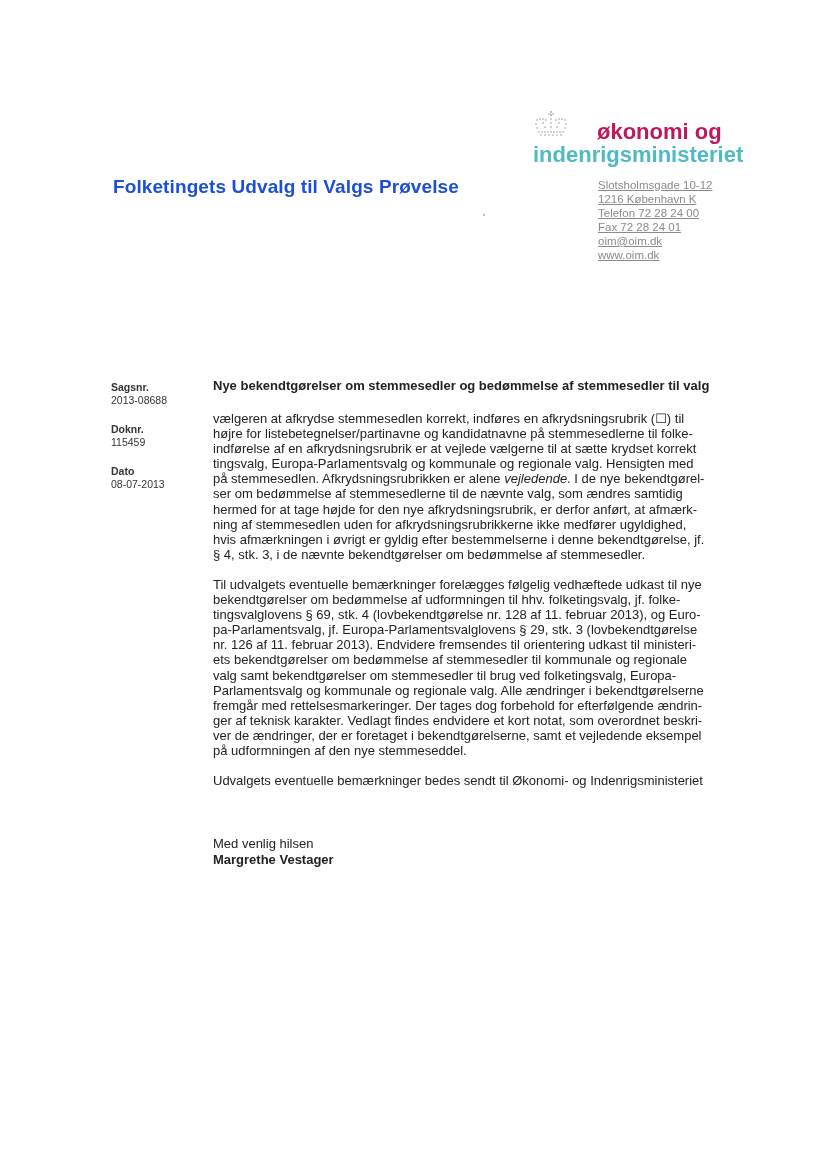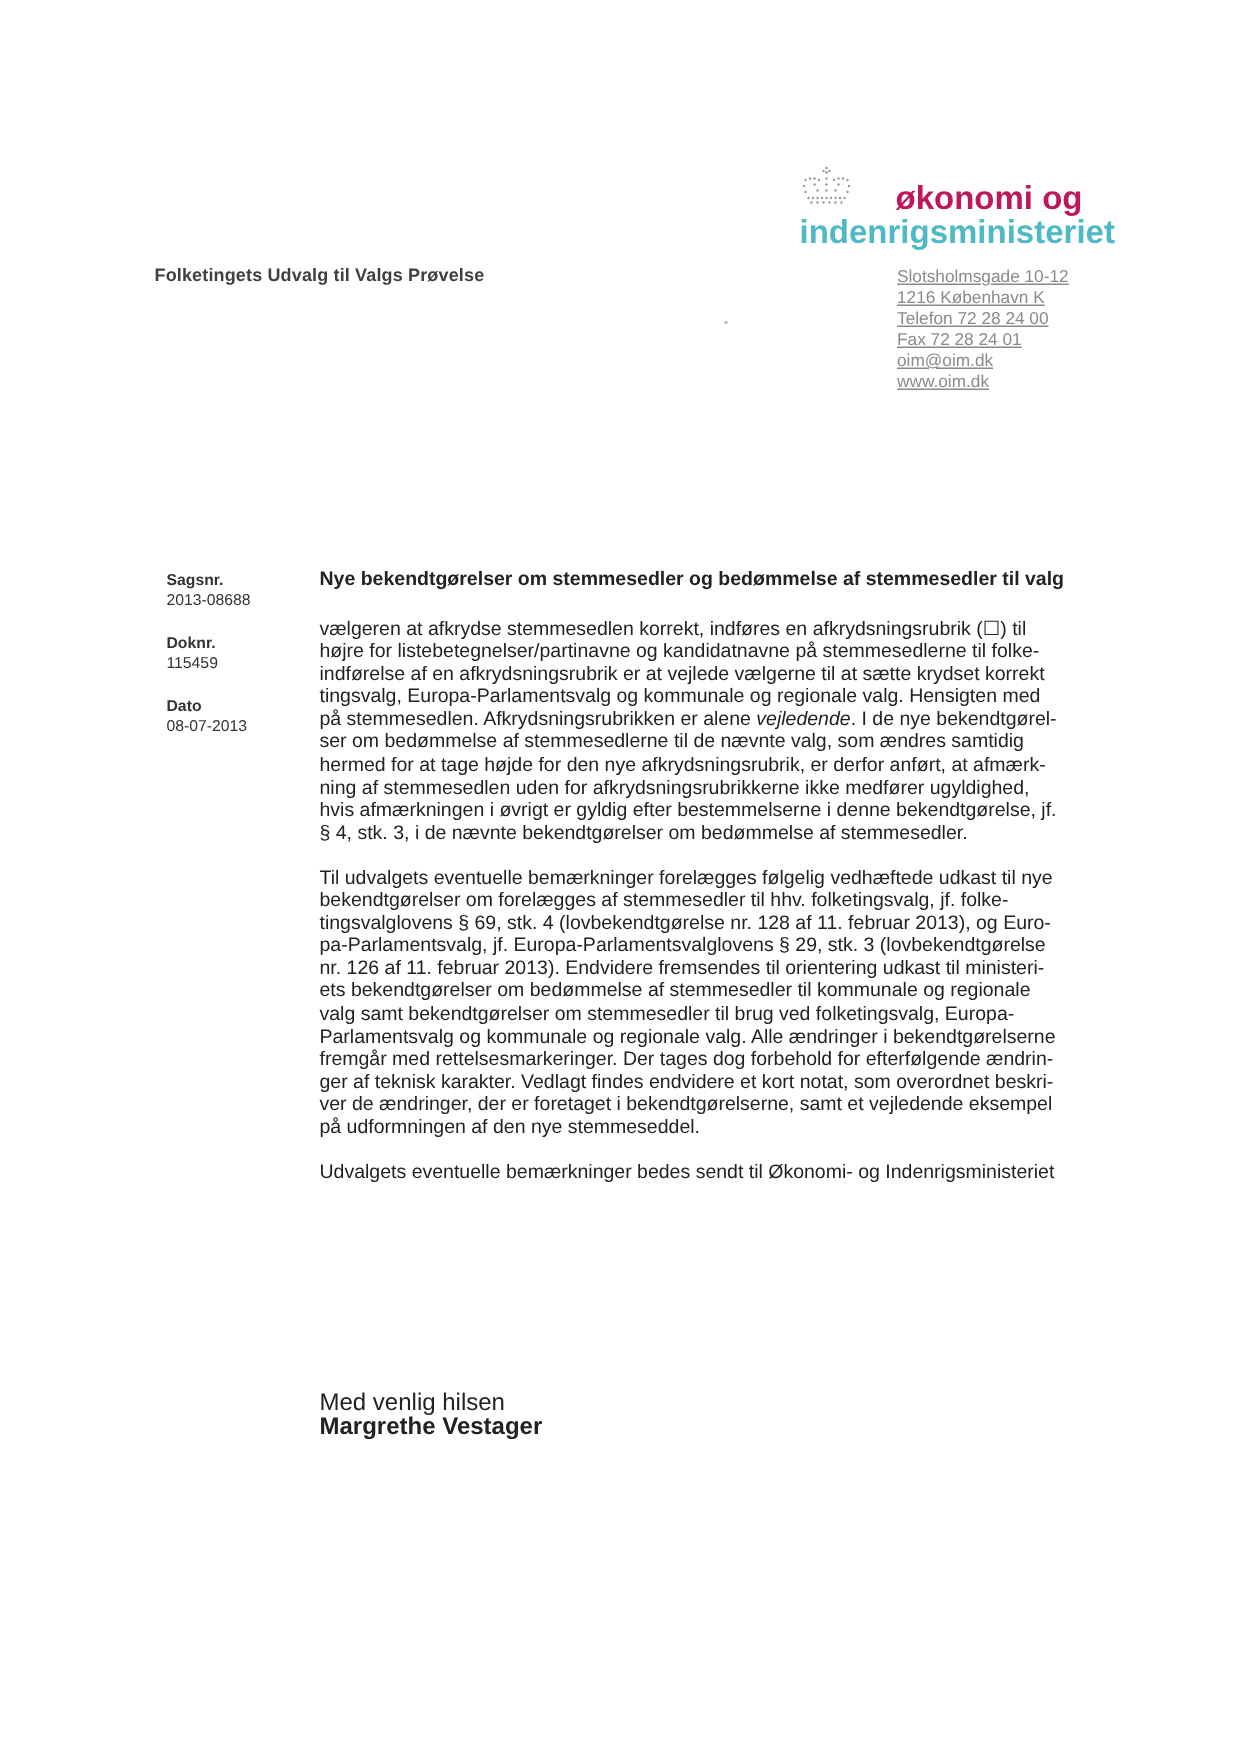--- a/index.html
+++ b/index.html
@@ -1,35 +1,35 @@
 <!DOCTYPE html>
 <html><head>
   <meta charset="utf-8">
   <style>
     html, body { margin: 0; padding: 0; background: #ffffff; }
     body { width: 825px; height: 1168px; position: relative; overflow: hidden;
            font-family: "Liberation Sans", sans-serif; color: #1a1a1a; }
     .abs { position: absolute; }
-    .recipient { left: 103px; top: 176px; font-size: 12px; font-weight: bold; color: #404040; letter-spacing: 0.1px; }
+    .recipient { left: 113px; top: 176px; font-size: 19px; font-weight: bold; color: #1d4ed8; letter-spacing: 0.1px; }
     .logo-crown { left: 531px; top: 110px; width: 40px; height: 28px; }
     .logo-line1 { left: 597px; top: 120px; font-size: 22px; font-weight: bold; color: #be185d; line-height: 24px; }
     .logo-line2 { left: 533px; top: 143px; font-size: 22px; font-weight: bold; color: #4fb9c6; line-height: 24px; }
     .address { left: 598px; top: 178px; font-size: 11.5px; color: #8a8a8a; line-height: 14px; text-decoration: underline; }
     .address div { white-space: nowrap; }
     .meta { left: 111px; top: 381px; font-size: 10.5px; color: #333; }
     .meta .lbl { font-weight: bold; line-height: 13px; }
     .meta .val { line-height: 13px; margin-bottom: 16px; }
     .subject { left: 213px; top: 378px; font-size: 13px; font-weight: bold; color: #222; white-space: nowrap; }
     .body { left: 213px; top: 411px; width: 520px; font-size: 13px; line-height: 15.1px; color: #222; }
     .para { margin: 0 0 15px 0; }
     .para .ln { display: block; white-space: nowrap; }
     .para em { font-style: italic; }
     .link { color: #2b2b9a; text-decoration: underline; }
     .uline { text-decoration: underline; }
-    .closing { left: 213px; top: 928px; font-size: 16px; line-height: 15.5px; color: #222; }
+    .closing { left: 213px; top: 836px; font-size: 13px; line-height: 15.5px; color: #222; }
     .signer { font-weight: bold; }
     .dot { left: 483px; top: 214px; width: 2px; height: 2px; background: #bbb; }
   </style>
 </head>
 <body>
 
 <div class="abs recipient">Folketingets Udvalg til Valgs Prøvelse</div>
 
 <svg class="abs logo-crown" viewBox="0 0 40 28">
   <g fill="#9a9a9a">
@@ -107,21 +107,21 @@
     <span class="ln"><span>på stemmesedlen. Afkrydsningsrubrikken er alene </span><em>vejledende</em><span>. I de nye bekendtgørel-</span></span>
     <span class="ln">ser om bedømmelse af stemmesedlerne til de nævnte valg, som ændres samtidig</span>
     <span class="ln">hermed for at tage højde for den nye afkrydsningsrubrik, er derfor anført, at afmærk-</span>
     <span class="ln">ning af stemmesedlen uden for afkrydsningsrubrikkerne ikke medfører ugyldighed,</span>
     <span class="ln">hvis afmærkningen i øvrigt er gyldig efter bestemmelserne i denne bekendtgørelse, jf.</span>
     <span class="ln">§ 4, stk. 3, i de nævnte bekendtgørelser om bedømmelse af stemmesedler.</span>
   </div>
 
   <div class="para">
     <span class="ln">Til udvalgets eventuelle bemærkninger forelægges følgelig vedhæftede udkast til nye</span>
-    <span class="ln">bekendtgørelser om forelægges af stemmesedler til hhv. folketingsvalg, jf. folke-</span>
+    <span class="ln">bekendtgørelser om bedømmelse af udformningen til hhv. folketingsvalg, jf. folke-</span>
     <span class="ln">tingsvalglovens § 69, stk. 4 (lovbekendtgørelse nr. 128 af 11. februar 2013), og Euro-</span>
     <span class="ln">pa-Parlamentsvalg, jf. Europa-Parlamentsvalglovens § 29, stk. 3 (lovbekendtgørelse</span>
     <span class="ln">nr. 126 af 11. februar 2013). Endvidere fremsendes til orientering udkast til ministeri-</span>
     <span class="ln">ets bekendtgørelser om bedømmelse af stemmesedler til kommunale og regionale</span>
     <span class="ln">valg samt bekendtgørelser om stemmesedler til brug ved folketingsvalg, Europa-</span>
     <span class="ln">Parlamentsvalg og kommunale og regionale valg. Alle ændringer i bekendtgørelserne</span>
     <span class="ln">fremgår med rettelsesmarkeringer. Der tages dog forbehold for efterfølgende ændrin-</span>
     <span class="ln">ger af teknisk karakter. Vedlagt findes endvidere et kort notat, som overordnet beskri-</span>
     <span class="ln">ver de ændringer, der er foretaget i bekendtgørelserne, samt et vejledende eksempel</span>
     <span class="ln">på udformningen af den nye stemmeseddel.</span>

